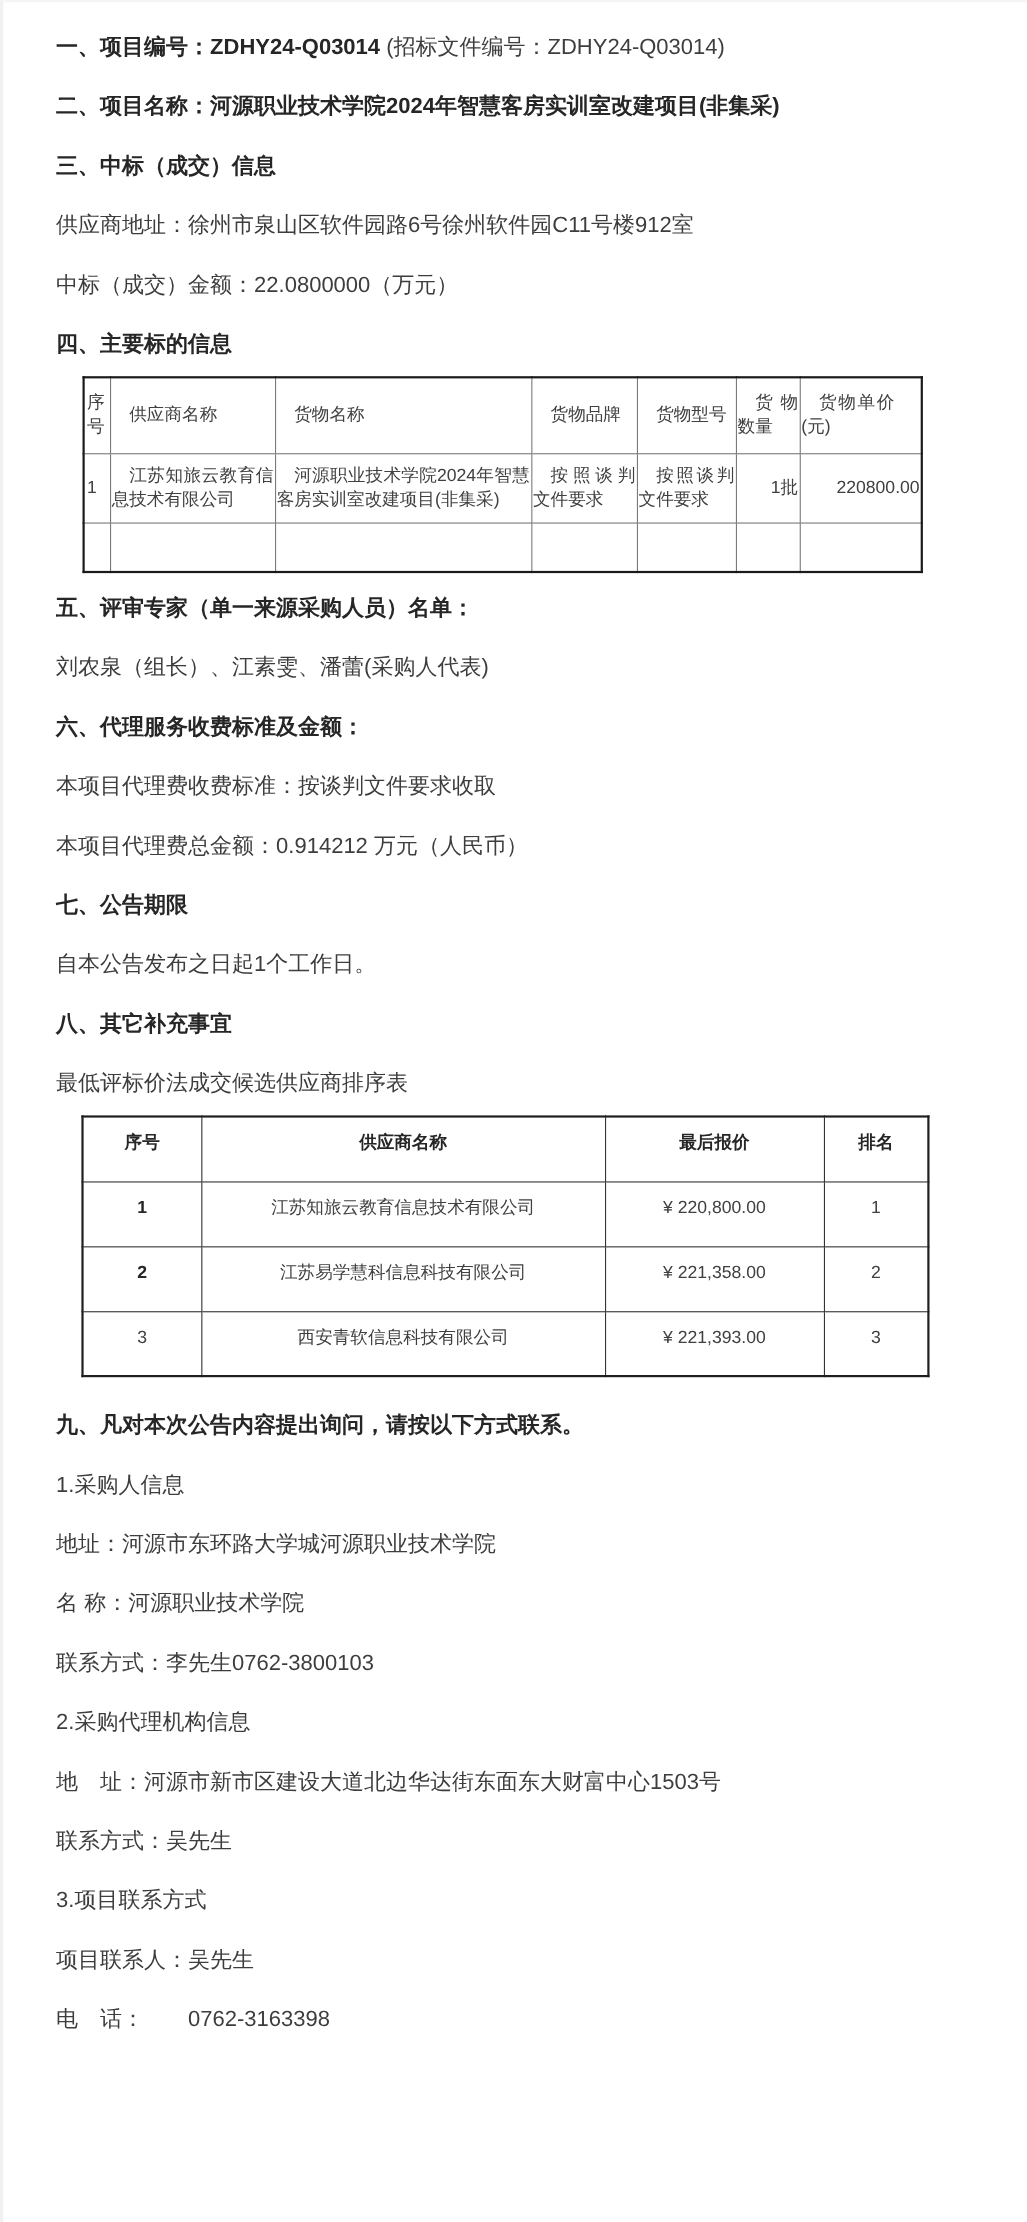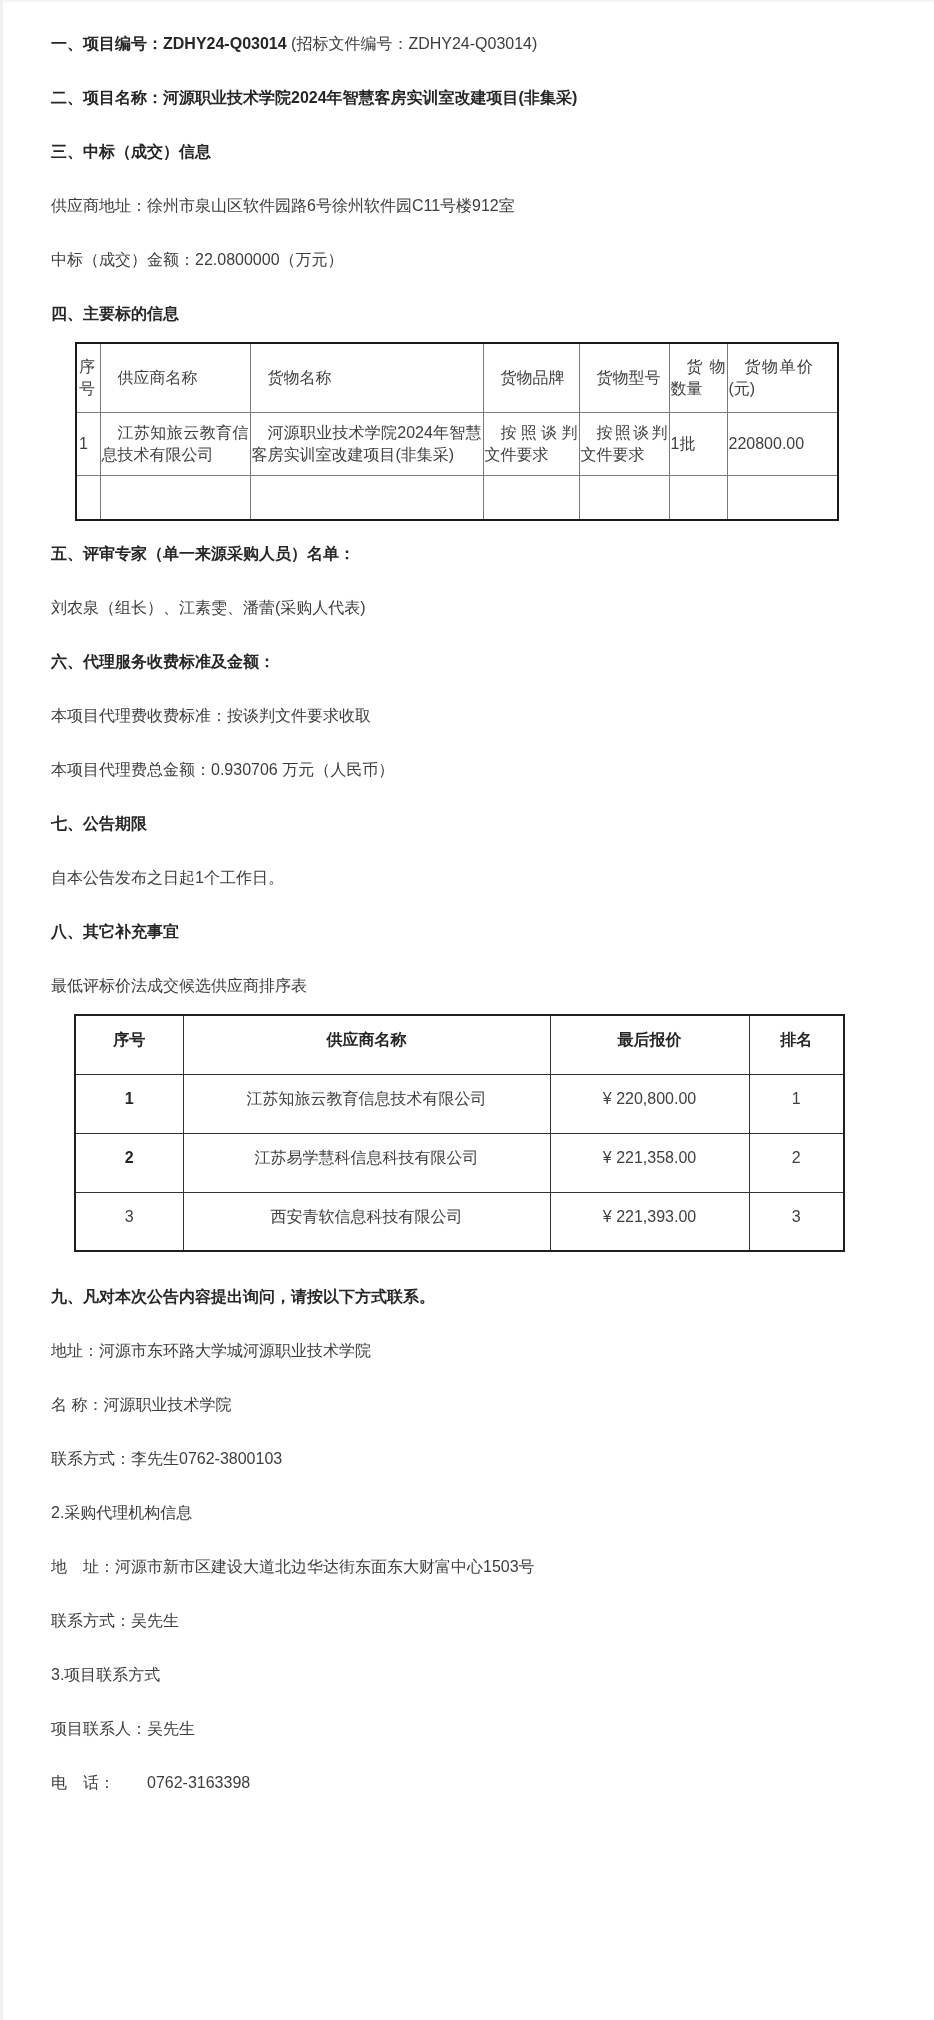--- a/index.html
+++ b/index.html
@@ -11,21 +11,21 @@
     min-height: 2020px;
     margin: 0 auto;
     background: #ffffff;
     border-left: 3px solid #f1f1f1;
     border-top: 2px solid #f5f5f5;
     padding: 32px 48px 60px 48px;
     color: #3d3d3d;
   }
   p {
     margin: 0 0 35px 0;
-    font-size: 16px;
+    font-size: 20px;
     line-height: 19px;
     color: #3d3d3d;
   }
   p.h { font-weight: bold; color: #262626; }
   p.h .n { font-weight: normal; color: #3d3d3d; }
   p.mb-table { margin-bottom: 19px; }
 
   
   table.t1 {
     table-layout: fixed;
@@ -43,21 +43,21 @@
     padding: 2px 1px;
     text-align: justify;
     text-indent: 16px;
     word-break: break-all;
     overflow: hidden;
   }
   table.t1 tr.r-head  { height: 69px; }
   table.t1 tr.r-data  { height: 63px; }
   table.t1 tr.r-empty { height: 45px; }
   table.t1 td.c-no { text-indent: 0; text-align: left; padding: 2px 1px 2px 2px; }
-  table.t1 td.c-center { text-indent: 0; text-align: left; }
+  table.t1 td.c-center { text-indent: 0; text-align: right; }
   table.t1 td.c-price-h { padding-right: 24px; }
 
   
   table.t2 {
     table-layout: fixed;
     border-collapse: collapse;
     width: 769px;
     margin: 0 0 35px 23px;
     border: 2px solid #1f1f1f;
   }
@@ -134,21 +134,21 @@
   </table>
 
   <p class="h">五、评审专家（单一来源采购人员）名单：</p>
 
   <p>刘农泉（组长）、江素雯、潘蕾(采购人代表)</p>
 
   <p class="h">六、代理服务收费标准及金额：</p>
 
   <p>本项目代理费收费标准：按谈判文件要求收取</p>
 
-  <p>本项目代理费总金额：0.930706 万元（人民币）</p>
+  <p>本项目代理费总金额：0.914212 万元（人民币）</p>
 
   <p class="h">七、公告期限</p>
 
   <p>自本公告发布之日起1个工作日。</p>
 
   <p class="h">八、其它补充事宜</p>
 
   <p class="mb-table">最低评标价法成交候选供应商排序表</p>
 
   <table class="t2">
@@ -181,20 +181,21 @@
         <td>3</td>
         <td>西安青软信息科技有限公司</td>
         <td>¥ 221,393.00</td>
         <td>3</td>
       </tr>
     </tbody>
   </table>
 
   <p class="h">九、凡对本次公告内容提出询问，请按以下方式联系。</p>
 
+  <p>1.采购人信息</p>
 
   <p>地址：河源市东环路大学城河源职业技术学院</p>
 
   <p>名 称：河源职业技术学院</p>
 
   <p>联系方式：李先生0762-3800103</p>
 
   <p>2.采购代理机构信息</p>
 
 

